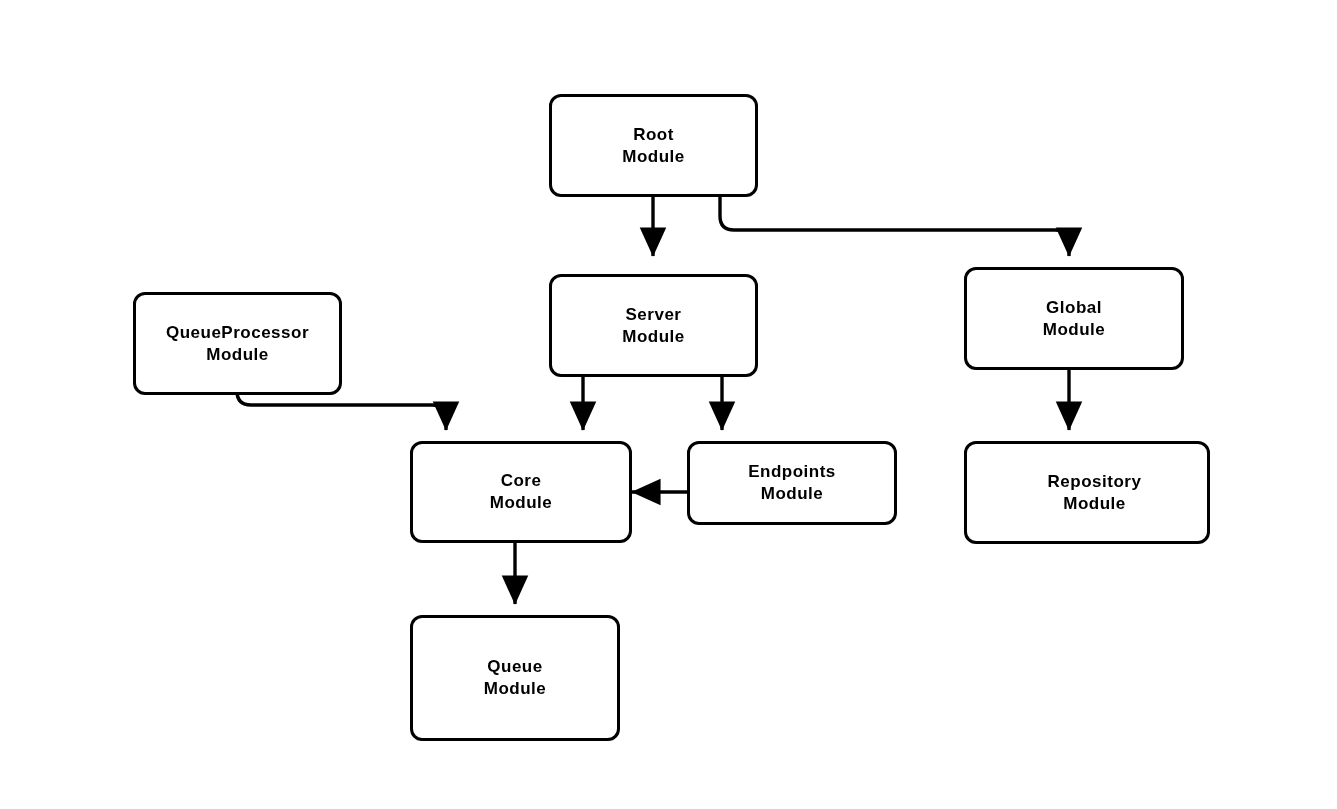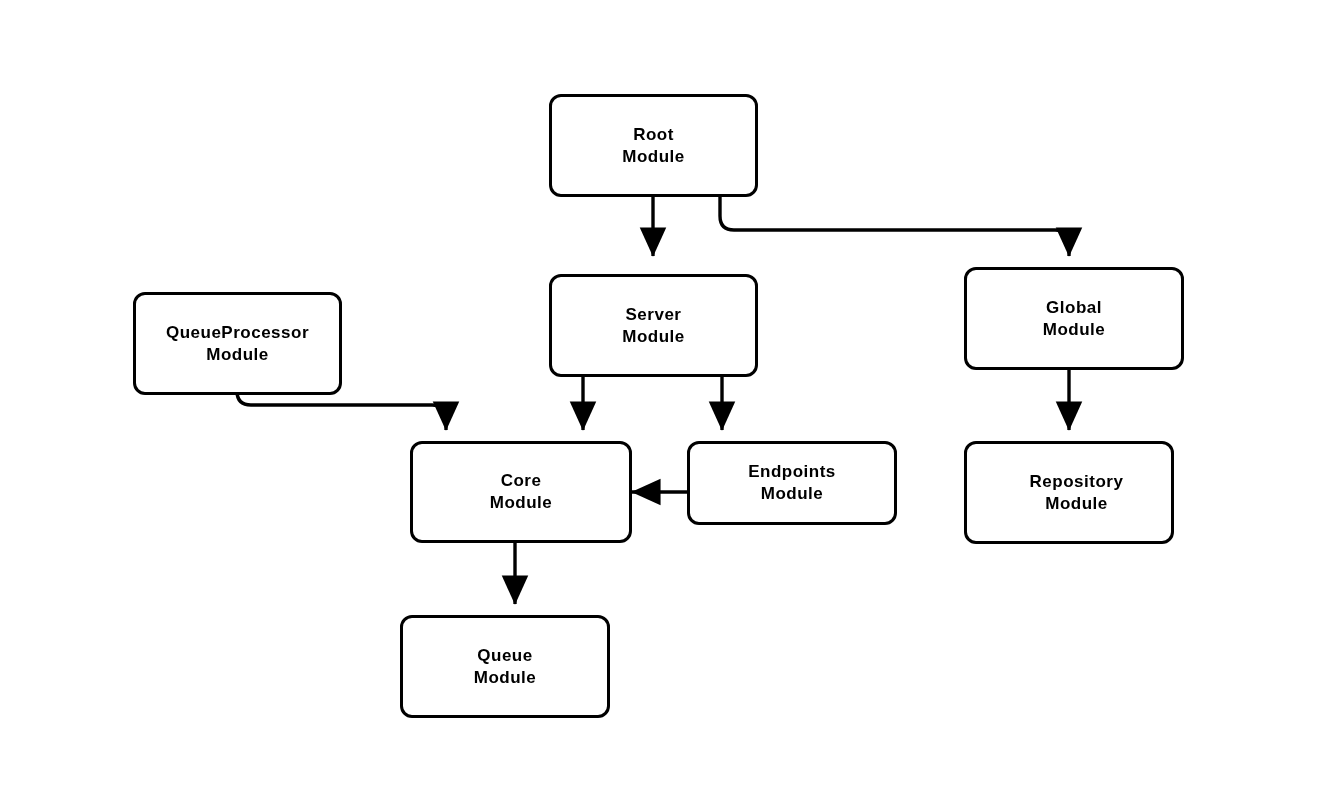--- a/index.html
+++ b/index.html
@@ -88,23 +88,23 @@
         <div class="node-label">Module</div>
       </div>
       <div class="node" style="left: 410px; top: 441px; width: 222px; height: 102px;">
         <div class="node-label">Core</div>
         <div class="node-label">Module</div>
       </div>
       <div class="node" style="left: 687px; top: 441px; width: 210px; height: 84px;">
         <div class="node-label">Endpoints</div>
         <div class="node-label">Module</div>
       </div>
-      <div class="node" style="left: 964px; top: 441px; width: 210px; height: 103px; padding-left: 15px;">
+      <div class="node" style="left: 964px; top: 441px; width: 246px; height: 103px; padding-left: 15px;">
         <div class="node-label">Repository</div>
         <div class="node-label">Module</div>
       </div>
-      <div class="node" style="left: 400px; top: 615px; width: 210px; height: 103px;">
+      <div class="node" style="left: 410px; top: 615px; width: 210px; height: 126px;">
         <div class="node-label">Queue</div>
         <div class="node-label">Module</div>
       </div>
     </div>
 
 </div>
 
 </body></html>

